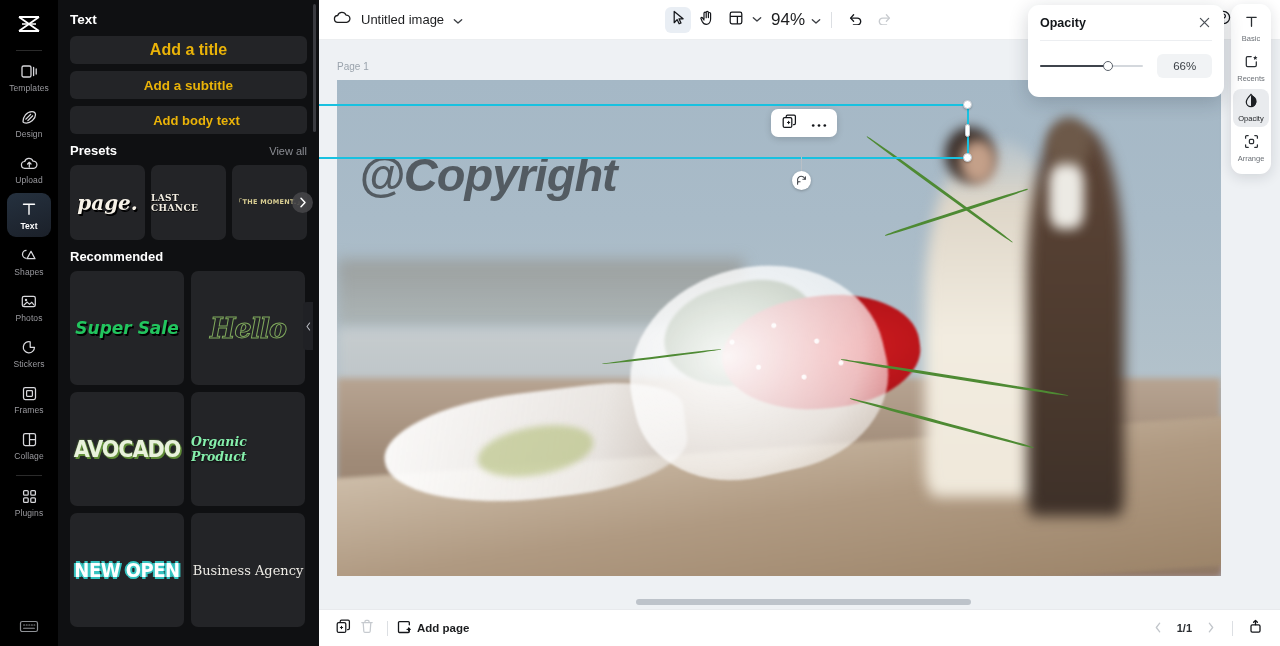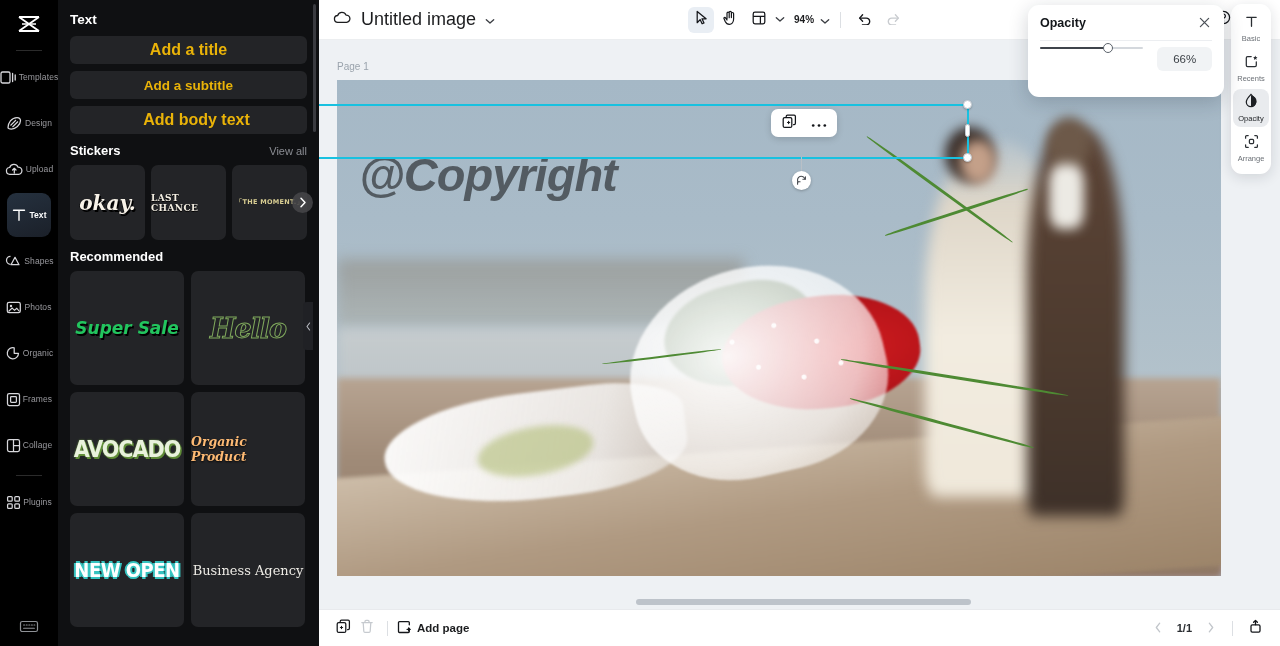--- a/index.html
+++ b/index.html
@@ -16,21 +16,21 @@
     display: flex; flex-direction: column; align-items: center;
     flex: 0 0 58px; position: relative;
   }
   .rail-logo {
     width: 58px; height: 40px; display: flex; align-items: center; justify-content: center;
     margin-top: 4px;
   }
   .rail-divider { width: 26px; height: 1px; background: #2b2b2b; margin: 6px 0 4px; }
   .rail-item {
     width: 44px; height: 44px; border-radius: 9px;
-    display: flex; flex-direction: row; align-items: center; justify-content: center;
+    display: flex; flex-direction: column; align-items: center; justify-content: center;
     gap: 2px; cursor: pointer; margin-bottom: 2px; position: relative;
   }
   .rail-item .ri-ico { height: 19px; display: flex; align-items: center; justify-content: center; }
   .rail-item .ri-lbl {
     font-size: 8.5px; color: #9a9a9f; letter-spacing: .1px; line-height: 10px;
   }
   .rail-item.active {
     background: linear-gradient(160deg, #25313f 0%, #1b2029 100%);
   }
   .rail-item.active .ri-lbl { color: #ffffff; font-weight: bold; }
@@ -48,21 +48,21 @@
     padding: 12px 0 9px 0;
   }
   .add-btn {
     width: 237px; height: 28px; background: #232427; border-radius: 6px;
     display: flex; align-items: center; justify-content: center;
     color: #eab308; margin-bottom: 7px; cursor: pointer; border: none;
     font-family: "Liberation Sans", sans-serif;
   }
   .add-btn.t1 { font-size: 16px; font-weight: bold; }
   .add-btn.t2 { font-size: 13.5px; font-weight: bold; }
-  .add-btn.t3 { font-size: 16px; font-weight: bold; padding-left: 16px; }
+  .add-btn.t3 { font-size: 13px; font-weight: bold; padding-left: 16px; }
 
   .sect-head {
     display: flex; align-items: baseline; justify-content: space-between;
     margin-top: 9px; margin-bottom: 7px;
   }
   .sect-head .st { font-size: 13px; font-weight: bold; color: #fff; }
   .sect-head .va { font-size: 11px; color: #8b8d93; cursor: pointer; }
 
   .recents-row { display: flex; gap: 6px; position: relative; }
   .rcard {
@@ -105,21 +105,21 @@
     font-size: 27px; color: transparent;
     -webkit-text-stroke: 1px #7fa85c; letter-spacing: -1px;
   }
   .g-avocado {
     font-family: "DejaVu Sans Condensed","DejaVu Sans", sans-serif; font-weight: bold;
     font-size: 23px; color: #e9f2dc; letter-spacing: -1px;
     text-shadow: 0 0 2px #6f9b46, 1.5px 1.5px 0 #5e8a36;
   }
   .g-organic {
     font-family: "DejaVu Serif", serif; font-style: italic; font-weight: bold;
-    font-size: 12.5px; color: #fdba74; text-shadow: 0 1px 2px rgba(0,0,0,.9);
+    font-size: 12.5px; color: #86efac; text-shadow: 0 1px 2px rgba(0,0,0,.9);
   }
   .g-newopen {
     font-family: "DejaVu Sans Condensed","DejaVu Sans", sans-serif; font-weight: bold;
     font-size: 20px; color: #ffffff; letter-spacing: -.5px;
     text-shadow: 2px 0 0 #36c3c0, -2px 0 0 #36c3c0, 0 2px 0 #36c3c0, 0 -2px 0 #36c3c0;
   }
   .g-business {
     font-family: "DejaVu Serif", serif; font-size: 13px; color: #eceae4;
   }
 
@@ -135,29 +135,29 @@
 
   
   .main { flex: 1; height: 646px; position: relative; background: #eef1f4; }
 
   .topbar {
     position: absolute; top: 0; left: 0; right: 0; height: 40px; background: #fff;
     display: flex; align-items: center; padding: 0 14px; z-index: 30;
     border-bottom: 1px solid #eceef0;
   }
   .tb-left { display: flex; align-items: center; gap: 9px; }
-  .doc-title { font-size: 18px; color: #1c1d1f; }
+  .doc-title { font-size: 13px; color: #1c1d1f; }
   .tb-center { margin-left: auto; display: flex; align-items: center; gap: 3px; }
   .tb-btn {
     width: 26px; height: 26px; border-radius: 6px; display: flex;
     align-items: center; justify-content: center; cursor: pointer;
   }
   .tb-btn.sel { background: #e9eef4; }
   .zoom-wrap { display: flex; align-items: center; gap: 2px; margin-left: 6px; cursor: pointer; }
-  .zoom-val { font-size: 10px; font-weight: bold; color: #1c1d1f; }
+  .zoom-val { font-size: 17px; font-weight: normal; color: #1c1d1f; }
   .tb-sep { width: 1px; height: 16px; background: #dcdfe3; margin: 0 7px; }
   .tb-right { display: flex; align-items: center; gap: 4px; margin-left: auto; }
   .export-btn {
     height: 26px; padding: 0 11px; border-radius: 13px; border: none;
     background: linear-gradient(96deg, #24b8f0 0%, #2ecbe6 100%);
     color: #fff; font-size: 12px; font-weight: bold; cursor: pointer;
     display: flex; align-items: center; gap: 5px;
     font-family: "Liberation Sans", sans-serif;
   }
 
@@ -326,21 +326,21 @@
   
   .opacity-pop {
     position: absolute; left: 709px; top: 5px; width: 196px; height: 92px;
     background: #fff; border-radius: 11px; box-shadow: 0 5px 20px rgba(20,30,45,.20);
     z-index: 35; padding: 10px 12px;
   }
   .op-head { display: flex; align-items: center; justify-content: space-between; }
   .op-title { font-size: 12.5px; font-weight: bold; color: #13161a; }
   .op-close { width: 16px; height: 16px; cursor: pointer; display:flex; align-items:center; justify-content:center; }
   .op-rule { height: 1px; background: #eceef1; margin: 9px 0 0; }
-  .op-row { display: flex; align-items: flex-start; gap: 14px; margin-top: 6px; }
+  .op-row { display: flex; align-items: center; gap: 14px; margin-top: 13px; }
   .op-track {
     position: relative; width: 106px; height: 2px; background: #d4d8dd; border-radius: 2px; cursor: pointer;
   }
   .op-fill { position: absolute; left: 0; top: 0; height: 2px; background: #3f444c; border-radius: 2px; }
   .op-knob {
     position: absolute; top: -4px; width: 10px; height: 10px; border-radius: 50%;
     background: #fff; border: 1.5px solid #5c636c; cursor: pointer;
   }
   .op-value {
     width: 56px; height: 24px; background: #f1f3f5; border-radius: 6px;
@@ -452,21 +452,21 @@
       </span>
       <span class="ri-lbl">Photos</span>
     </div>
 
     <div class="rail-item">
       <span class="ri-ico">
         <svg width="16" height="15" viewBox="0 0 16 15" fill="none">
           <path d="M9.2 1.8a5.6 5.6 0 10 4.3 5.5h-4.3z" stroke="#d8d8dc" stroke-width="1.25" stroke-linejoin="round"></path>
         </svg>
       </span>
-      <span class="ri-lbl">Organic</span>
+      <span class="ri-lbl">Stickers</span>
     </div>
 
     <div class="rail-item">
       <span class="ri-ico">
         <svg width="15" height="15" viewBox="0 0 15 15" fill="none">
           <rect x="1.5" y="1.5" width="12" height="12" rx="1.7" stroke="#d8d8dc" stroke-width="1.25"></rect>
           <rect x="4.6" y="4.6" width="5.8" height="5.8" rx=".8" stroke="#d8d8dc" stroke-width="1.25"></rect>
         </svg>
       </span>
       <span class="ri-lbl">Frames</span>
@@ -508,27 +508,27 @@
 
   <div class="panel">
     <div class="panel-inner">
       <div class="panel-title">Text</div>
 
       <button class="add-btn t1">Add a title</button>
       <button class="add-btn t2">Add a subtitle</button>
       <button class="add-btn t3">Add body text</button>
 
       <div class="sect-head">
-        <span class="st">Stickers</span>
+        <span class="st">Presets</span>
         <span class="va">View all</span>
       </div>
 
       <div class="recents-row">
         <div class="rcard">
-          <span class="rc-okay">okay.</span>
+          <span class="rc-okay">page.</span>
         </div>
         <div class="rcard">
           <span class="rc-last">LAST CHANCE</span>
         </div>
         <div class="rcard">
           <span class="rc-moment">「THE MOMENT.」</span>
         </div>
         <div class="carousel-next">
           <span>
             <svg width="8" height="11" viewBox="0 0 8 11" fill="none">

